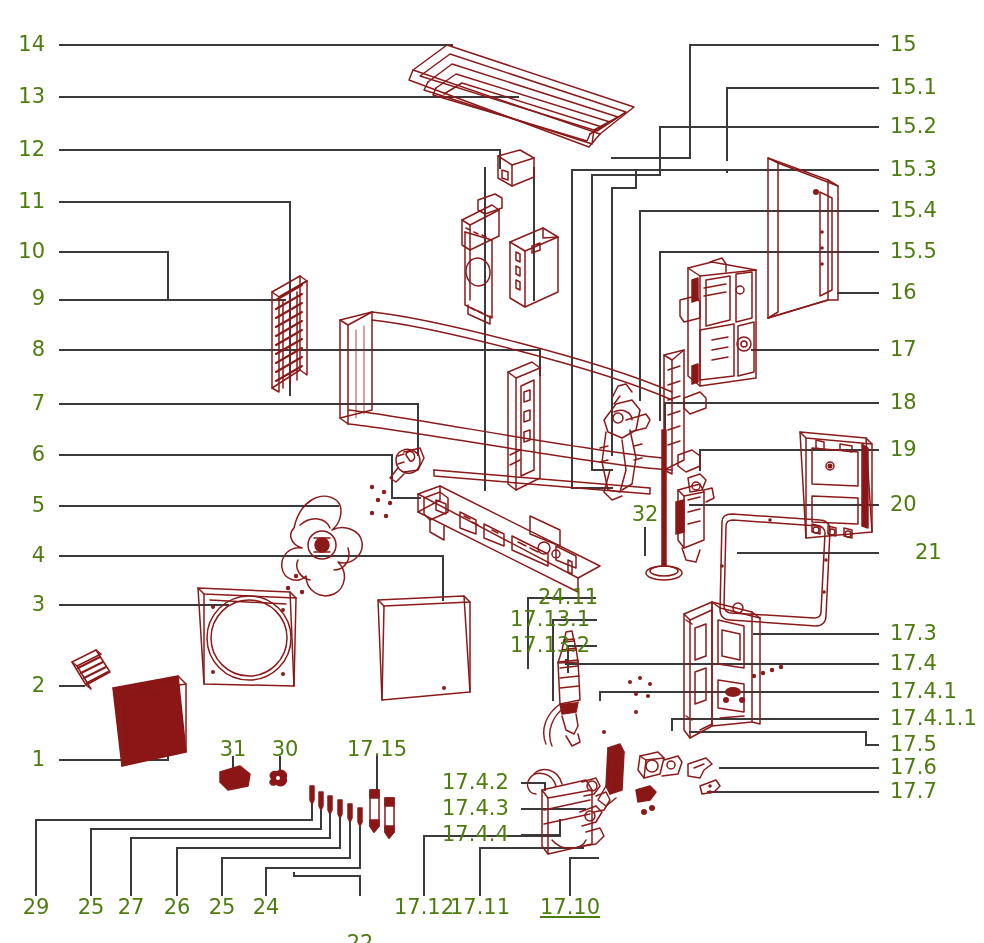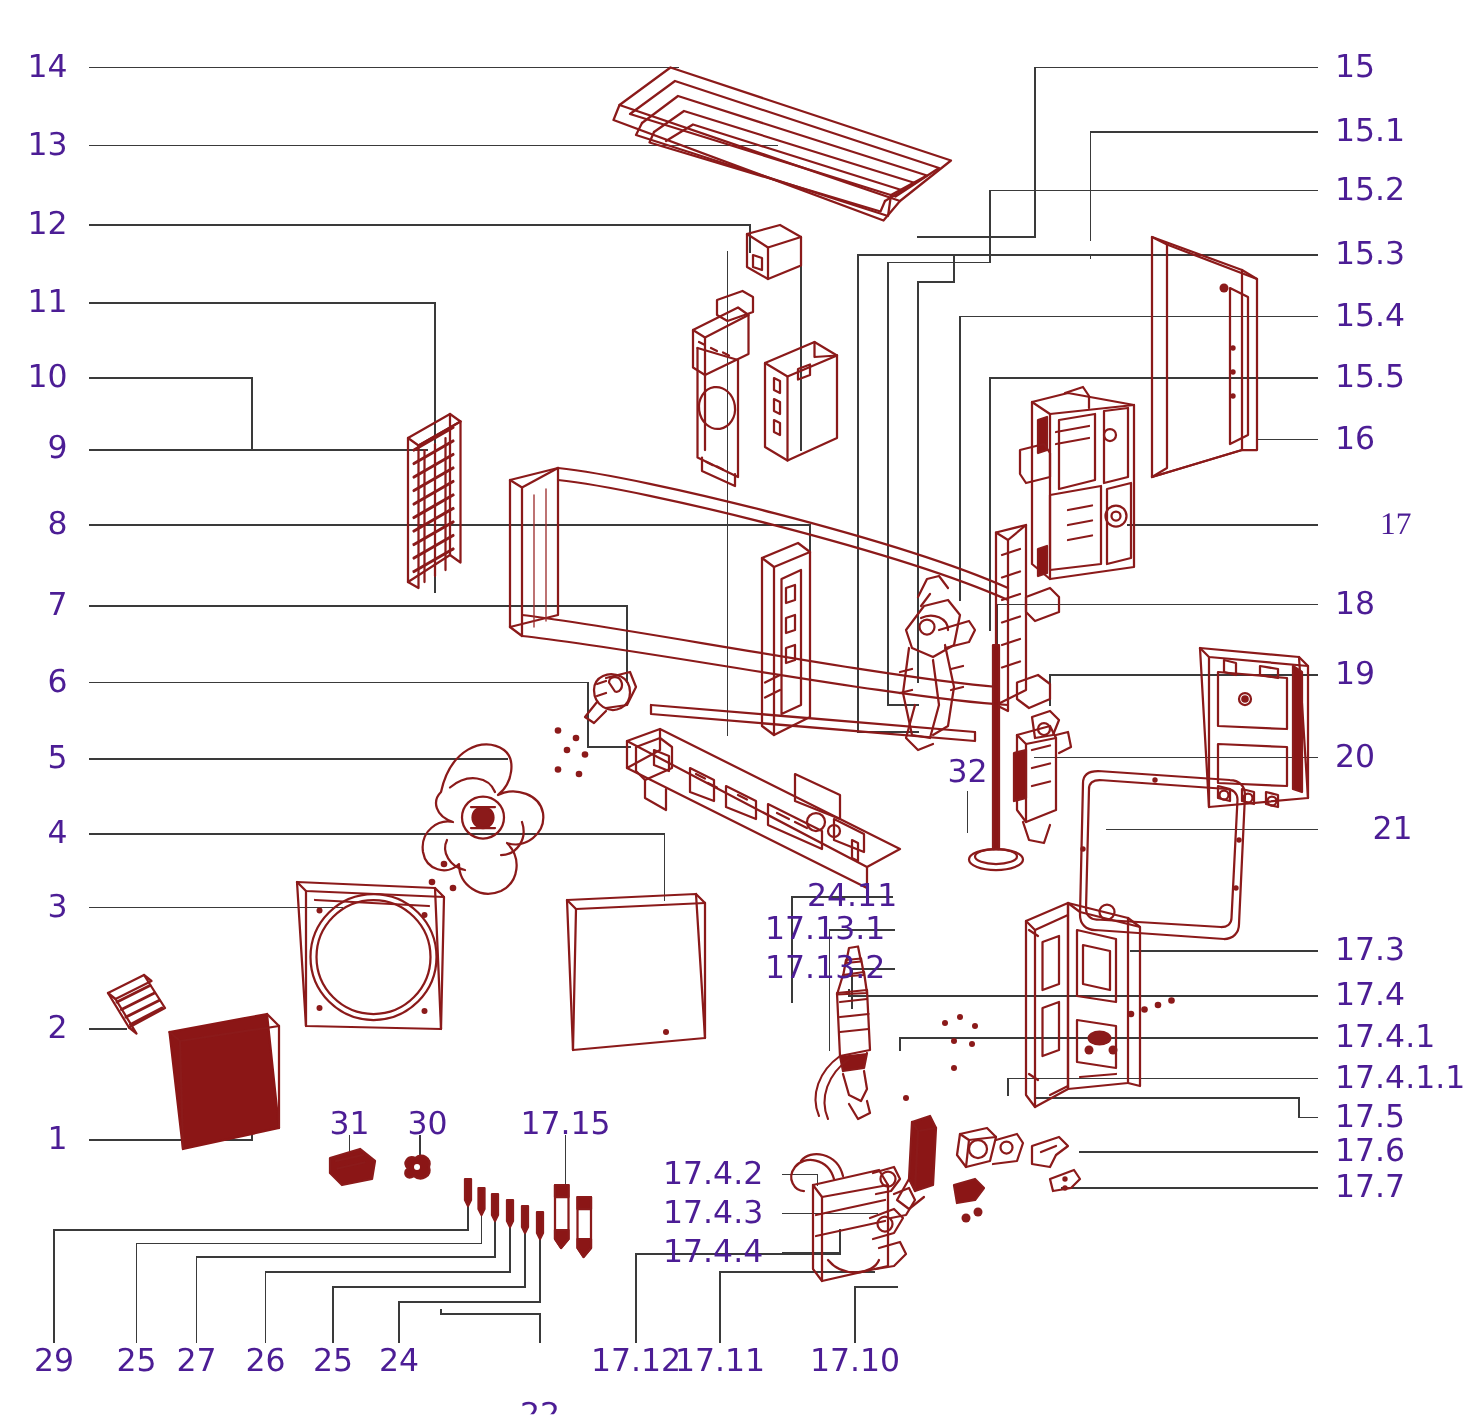--- a/index.html
+++ b/index.html
@@ -1,21 +1,21 @@
 <!DOCTYPE html>
 <html><head>
 <meta charset="utf-8">
 <title>Exploded Parts Diagram</title>
 <style>
   html,body{margin:0;padding:0;background:#ffffff;}
   body{font-family:"DejaVu Sans","Liberation Sans",sans-serif;}
   #stage{position:relative;width:984px;height:943px;background:#fff;overflow:hidden;}
   #stage svg.layer{position:absolute;left:0;top:0;width:984px;height:943px;}
   .lbl{position:absolute;font-family:"DejaVu Sans","Liberation Sans",sans-serif;
-       font-size:21px;color:#4c1d95;white-space:nowrap;line-height:1;letter-spacing:0px;}
+       font-size:21px;color:#4d7c0f;white-space:nowrap;line-height:1;letter-spacing:0px;}
   .lbl.r{text-align:right;}
   .lbl.l{text-align:left;}
   .lbl.c{text-align:center;}
 </style>
 </head>
 <body>
 
 <div id="stage">
 
   <svg class="layer" viewBox="0 0 984 943" preserveAspectRatio="none">
@@ -536,21 +536,21 @@
       <div class="lbl r" style="top: 749px; right: 939px;">1</div>
     </div>
   <div id="labels-right">
       <div class="lbl l" style="top: 34px; left: 890px;">15</div>
       <div class="lbl l" style="top: 77px; left: 890px;">15.1</div>
       <div class="lbl l" style="top: 116px; left: 890px;">15.2</div>
       <div class="lbl l" style="top: 159px; left: 890px;">15.3</div>
       <div class="lbl l" style="top: 200px; left: 890px;">15.4</div>
       <div class="lbl l" style="top: 241px; left: 890px;">15.5</div>
       <div class="lbl l" style="top: 282px; left: 890px;">16</div>
-      <div class="lbl l" style="top: 339px; left: 920px; font-family: Liberation Serif, serif;">17</div>
+      <div class="lbl l" style="top: 339px; left: 890px;">17</div>
       <div class="lbl l" style="top: 392px; left: 890px;">18</div>
       <div class="lbl l" style="top: 439px; left: 890px;">19</div>
       <div class="lbl l" style="top: 494px; left: 890px;">20</div>
       <div class="lbl l" style="top: 542px; left: 890px; margin-left: 25px;">21</div>
       <div class="lbl l" style="top: 623px; left: 890px;">17.3</div>
       <div class="lbl l" style="top: 653px; left: 890px;">17.4</div>
       <div class="lbl l" style="top: 681px; left: 890px;">17.4.1</div>
       <div class="lbl l" style="top: 708px; left: 890px;">17.4.1.1</div>
       <div class="lbl l" style="top: 734px; left: 890px;">17.5</div>
       <div class="lbl l" style="top: 757px; left: 890px;">17.6</div>
@@ -559,21 +559,21 @@
   <div id="labels-bottom">
       <div class="lbl c" style="top: 897px; left: -4px; width: 80px;">29</div>
       <div class="lbl c" style="top: 897px; left: 51px; width: 80px;">25</div>
       <div class="lbl c" style="top: 897px; left: 91px; width: 80px;">27</div>
       <div class="lbl c" style="top: 897px; left: 137px; width: 80px;">26</div>
       <div class="lbl c" style="top: 897px; left: 182px; width: 80px;">25</div>
       <div class="lbl c" style="top: 897px; left: 226px; width: 80px;">24</div>
       <div class="lbl c" style="top: 897px; left: 320px; width: 80px; margin-top: 36px;">22</div>
       <div class="lbl c" style="top: 897px; left: 384px; width: 80px;">17.12</div>
       <div class="lbl c" style="top: 897px; left: 440px; width: 80px;">17.11</div>
-      <div class="lbl c" style="top: 897px; left: 530px; width: 80px;">17.10</div>
+      <div class="lbl c" style="top: 897px; left: 530px; width: 80px; text-decoration: underline;">17.10</div>
     </div>
   <div id="labels-inner">
       <div class="lbl c" style="top: 504px; left: 595px; width: 100px;">32</div>
       <div class="lbl c" style="top: 739px; left: 183px; width: 100px;">31</div>
       <div class="lbl c" style="top: 739px; left: 235px; width: 100px;">30</div>
       <div class="lbl c" style="top: 739px; left: 327px; width: 100px;">17.15</div>
       <div class="lbl l" style="top: 587px; left: 538px;">24.11</div>
       <div class="lbl l" style="top: 609px; left: 510px;">17.13.1</div>
       <div class="lbl l" style="top: 635px; left: 510px;">17.13.2</div>
       <div class="lbl l" style="top: 772px; left: 442px;">17.4.2</div>

